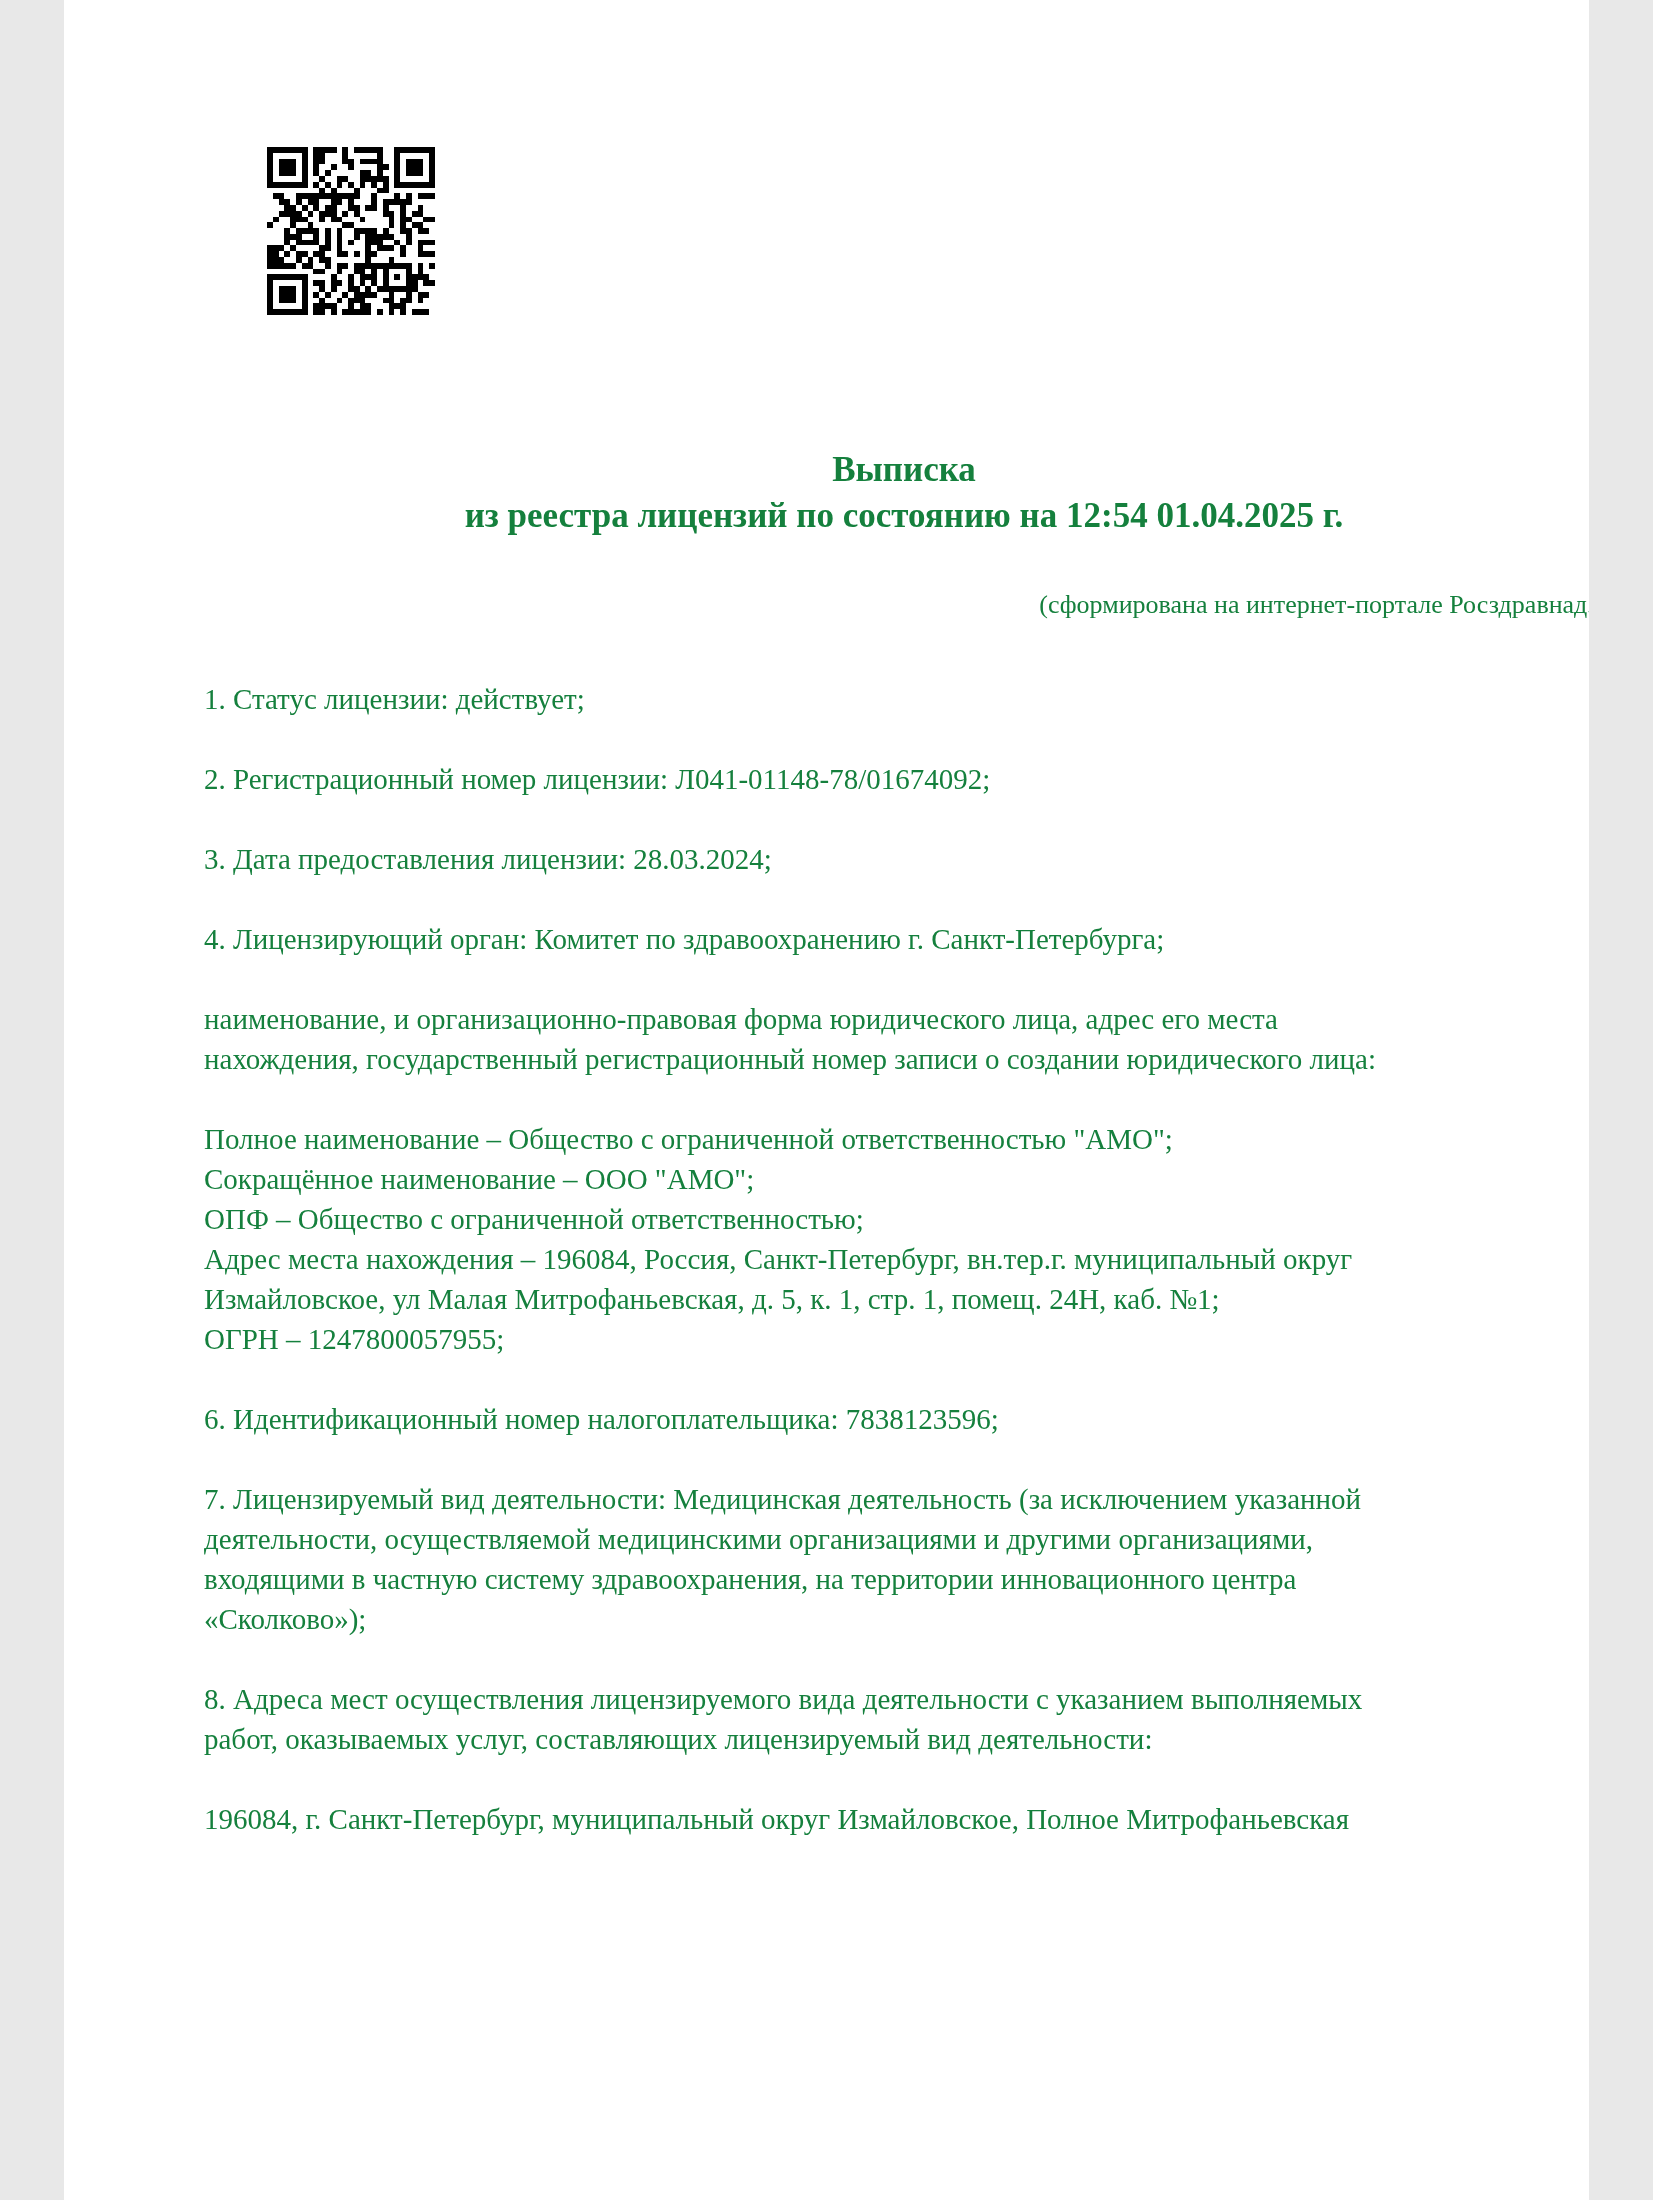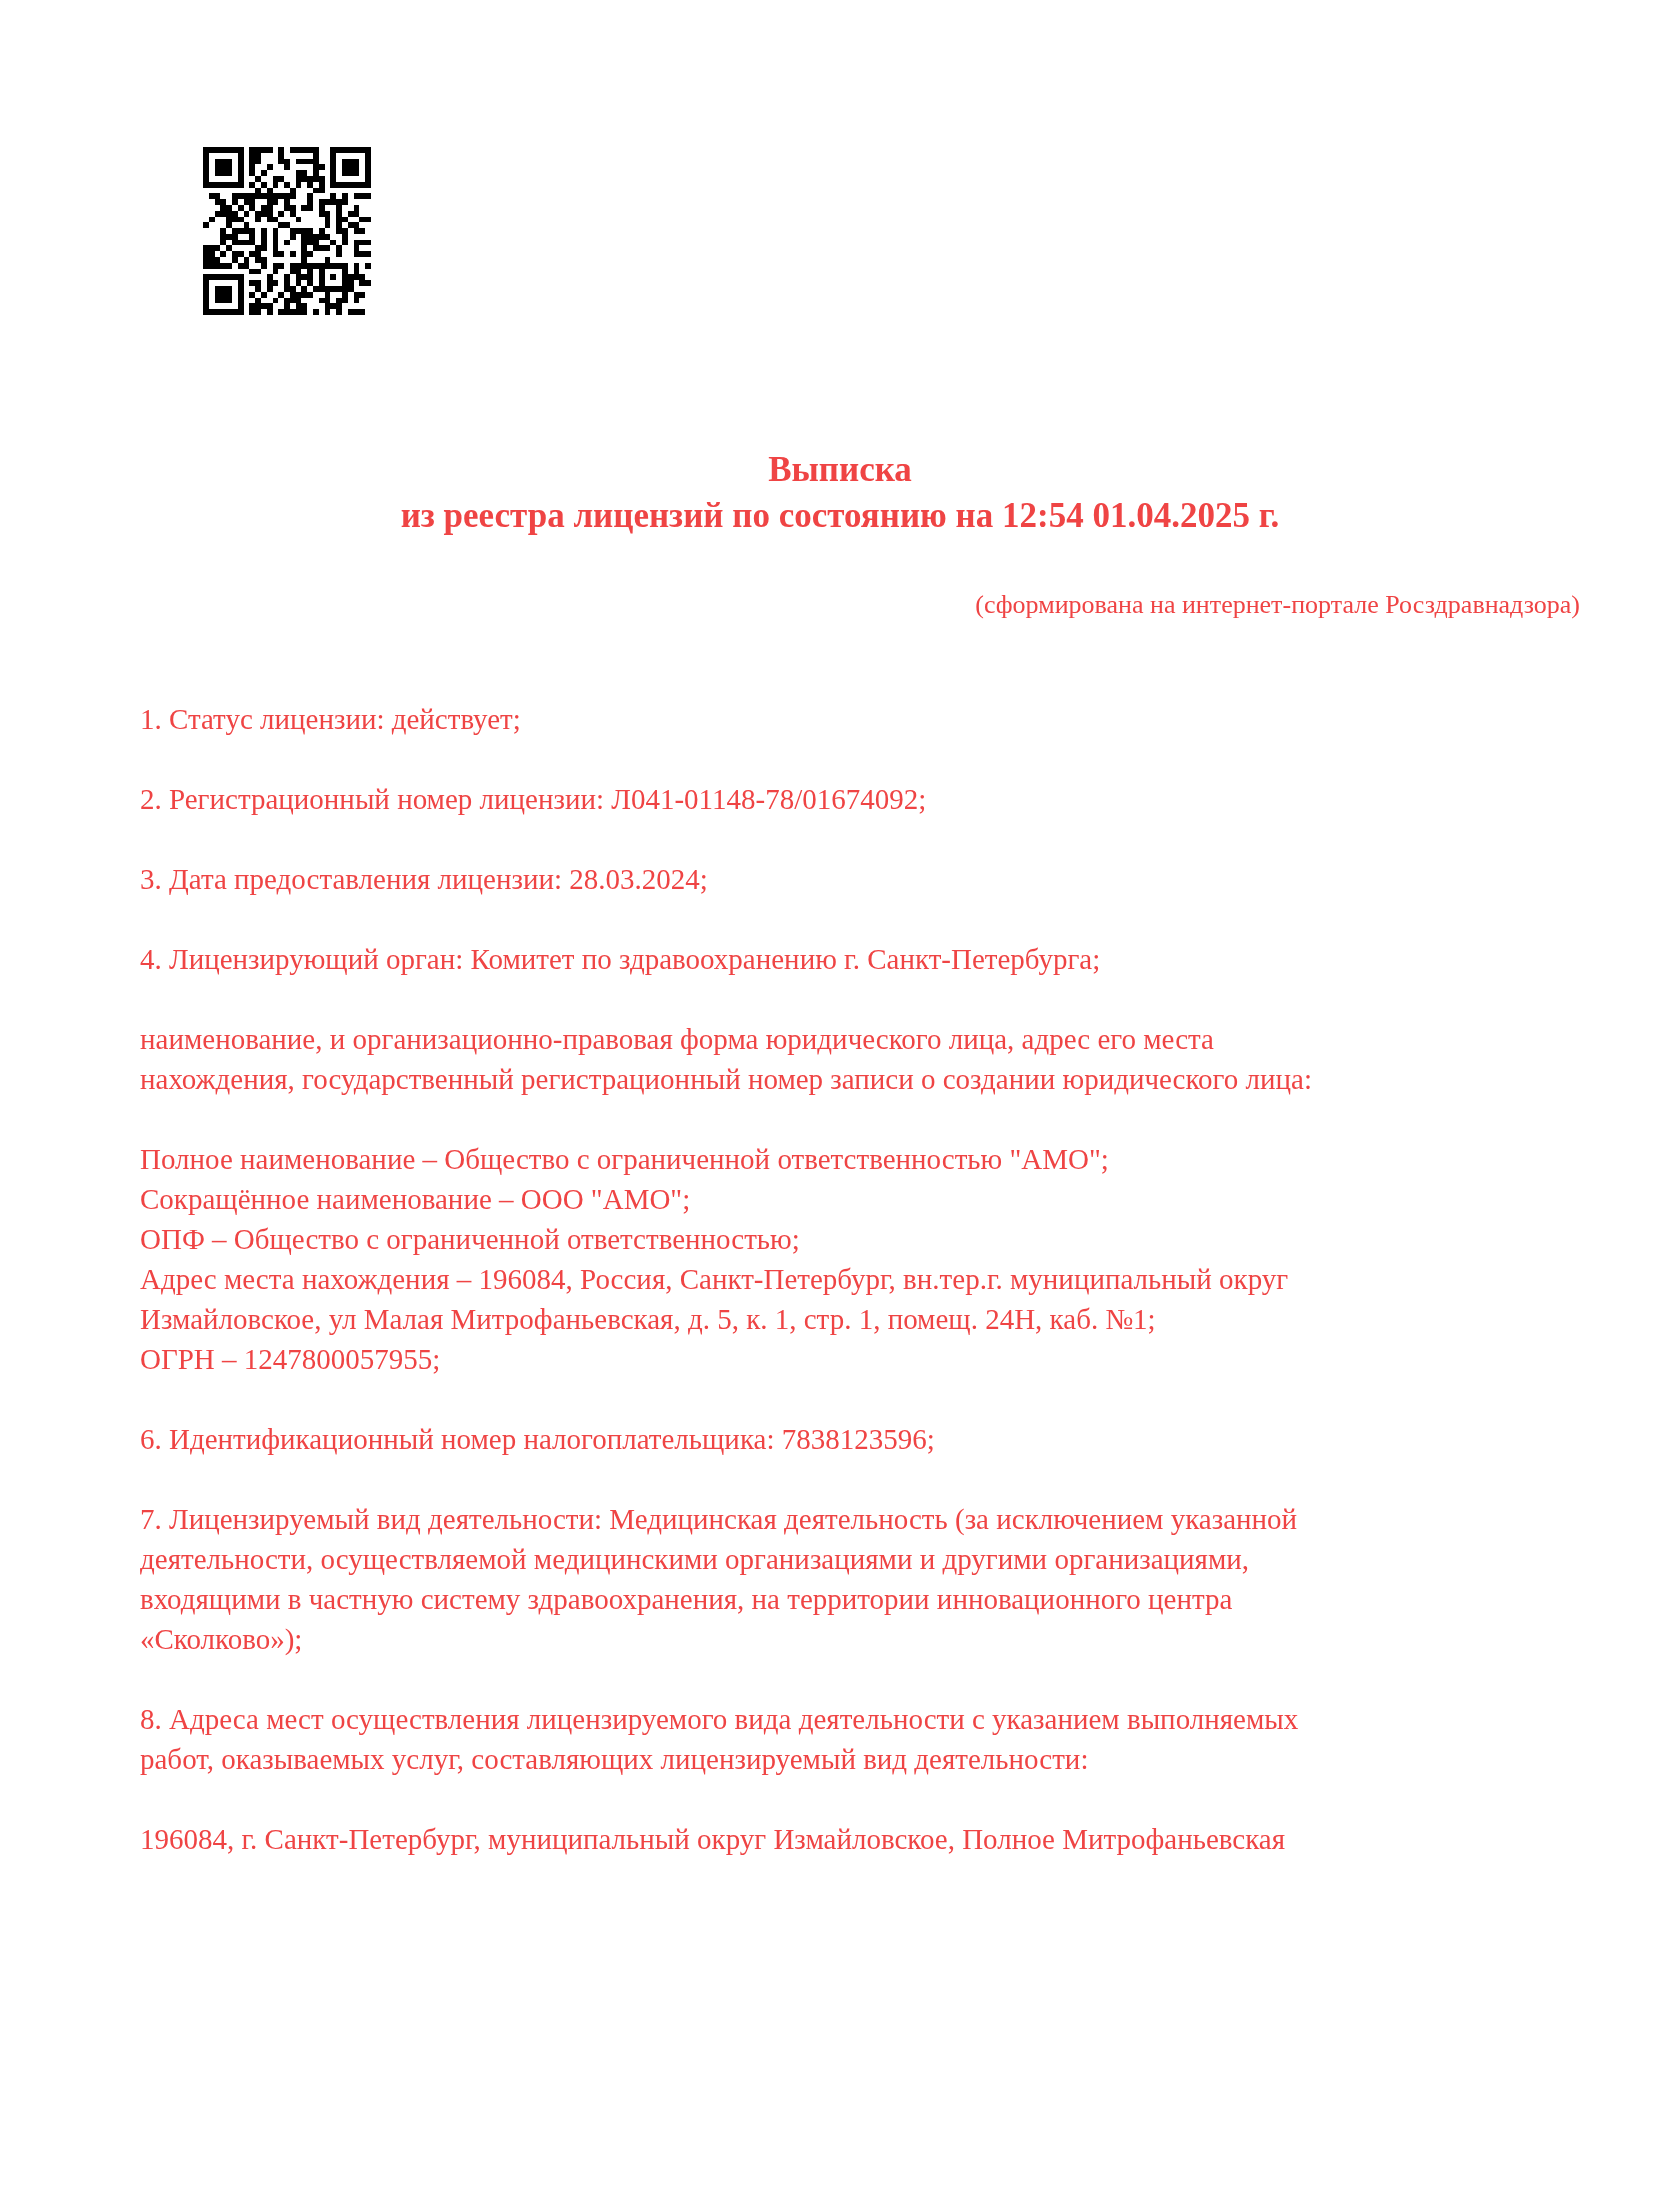--- a/index.html
+++ b/index.html
@@ -1,22 +1,22 @@
 <!DOCTYPE html>
 <html lang="ru"><head>
 <meta charset="utf-8">
 <style>
   html, body { margin: 0; padding: 0; background: #e8e8e8; }
   .page {
     position: relative;
-    width: 1653px;
+    width: 1525px;
     height: 2200px;
     background: #ffffff;
     font-family: "Liberation Serif", "DejaVu Serif", serif;
-    color: #ef4444;
+    color: #15803d;
     overflow: hidden;
     margin: 0 auto;
   }
   .qr {
     position: absolute;
     left: 203px;
     top: 147px;
     width: 168px;
     height: 168px;
   }
@@ -34,21 +34,21 @@
     font-size: 35px;
     line-height: 46px;
   }
   .subtitle {
     margin-top: 48px;
     margin-right: -40px;
     text-align: right;
     font-size: 26px;
     line-height: 36px;
   }
-  .doc-body { margin-top: 76px; }
+  .doc-body { margin-top: 56px; }
   .para { margin: 0 0 40px 0; }
   .para .line {
     font-size: 29px;
     line-height: 40px;
     white-space: nowrap;
   }
 </style>
 </head>
 <body>
 

